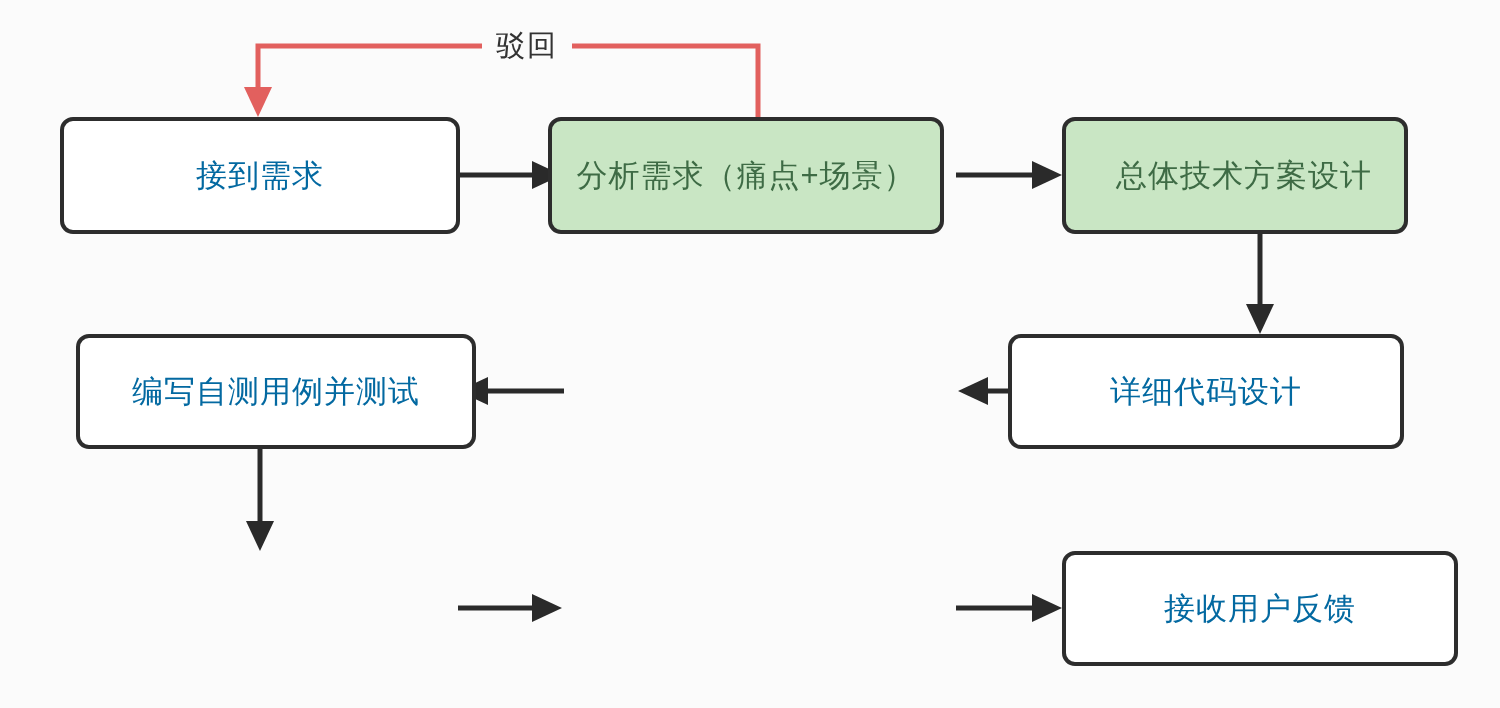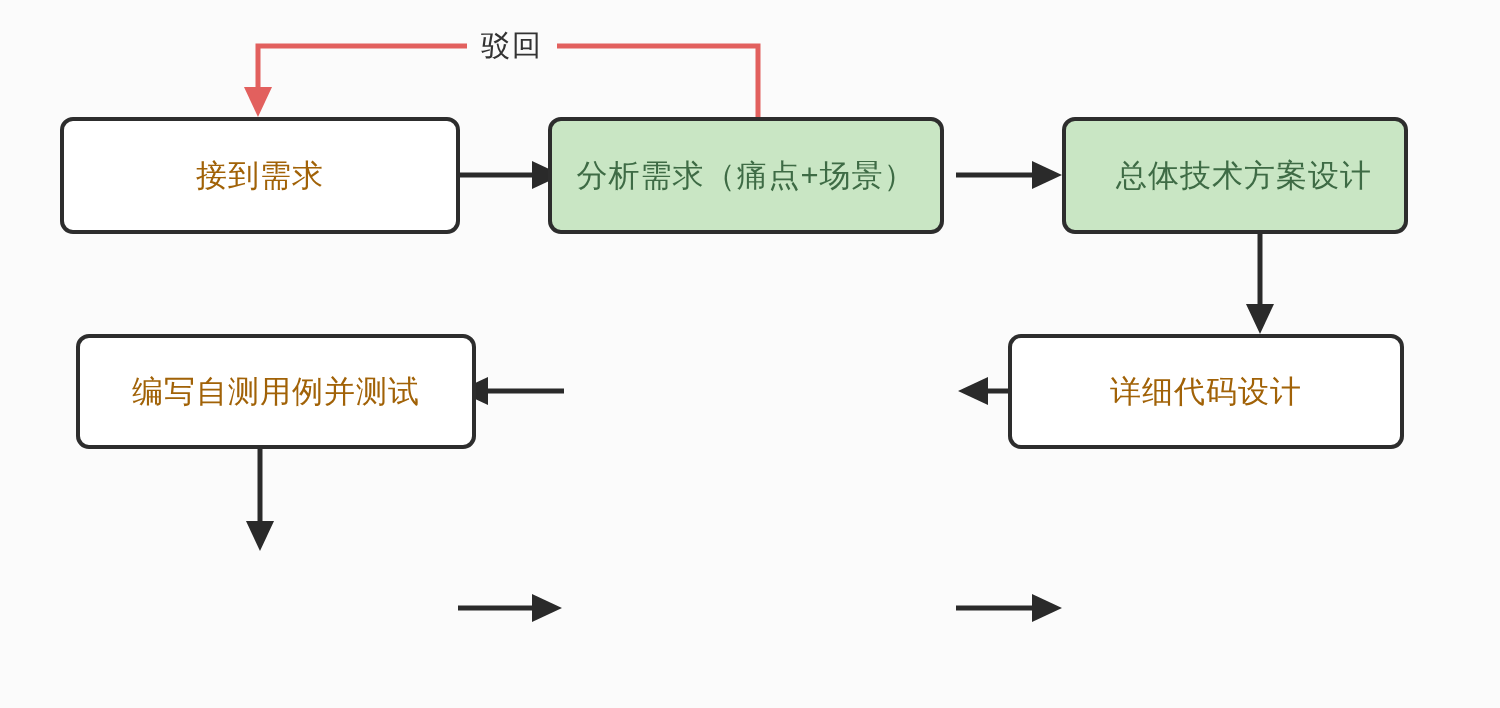--- a/index.html
+++ b/index.html
@@ -20,37 +20,37 @@
     left: 0; top: 0;
     width: 1500px;
     height: 708px;
   }
   .node {
     position: absolute;
     box-sizing: border-box;
     border: 4px solid #2d2d2d;
     border-radius: 13px;
     background: #ffffff;
-    color: #a16207;
+    color: #0369a1;
     font-size: 31px;
     line-height: 1.35;
     letter-spacing: 1px;
     display: flex;
     align-items: center;
     justify-content: center;
     text-align: center;
     padding: 0 18px;
   }
   .node.green {
     background: #c9e6c4;
     color: #3e6b45;
   }
   .reject-label {
     position: absolute;
-    left: 512px;
+    left: 527px;
     top: 46px;
     transform: translate(-50%, -50%);
     background: #fbfbfb;
     padding: 0 14px;
     font-size: 29px;
     letter-spacing: 2px;
     color: #333333;
     white-space: nowrap;
   }
   
@@ -115,16 +115,17 @@
       <line x1="956" y1="608" x2="1034" y2="608" stroke="#2a2a2a" stroke-width="5"></line>
       <polygon points="1062,608 1032,594 1032,622" fill="#2a2a2a"></polygon>
     </g>
   </svg>
 
   <div id="n0" class="node">接到需求</div>
   <div id="n1" class="node green">分析需求（痛点+场景）</div>
   <div id="n2" class="node green">总体技术方案设计</div>
   <div id="n3" class="node">详细代码设计</div>
   <div id="n5" class="node">编写自测用例并测试</div>
+  <div id="n8" class="node">接收用户反馈</div>
 
   <div class="reject-label">驳回</div>
 
 </div>
 
 </body></html>

